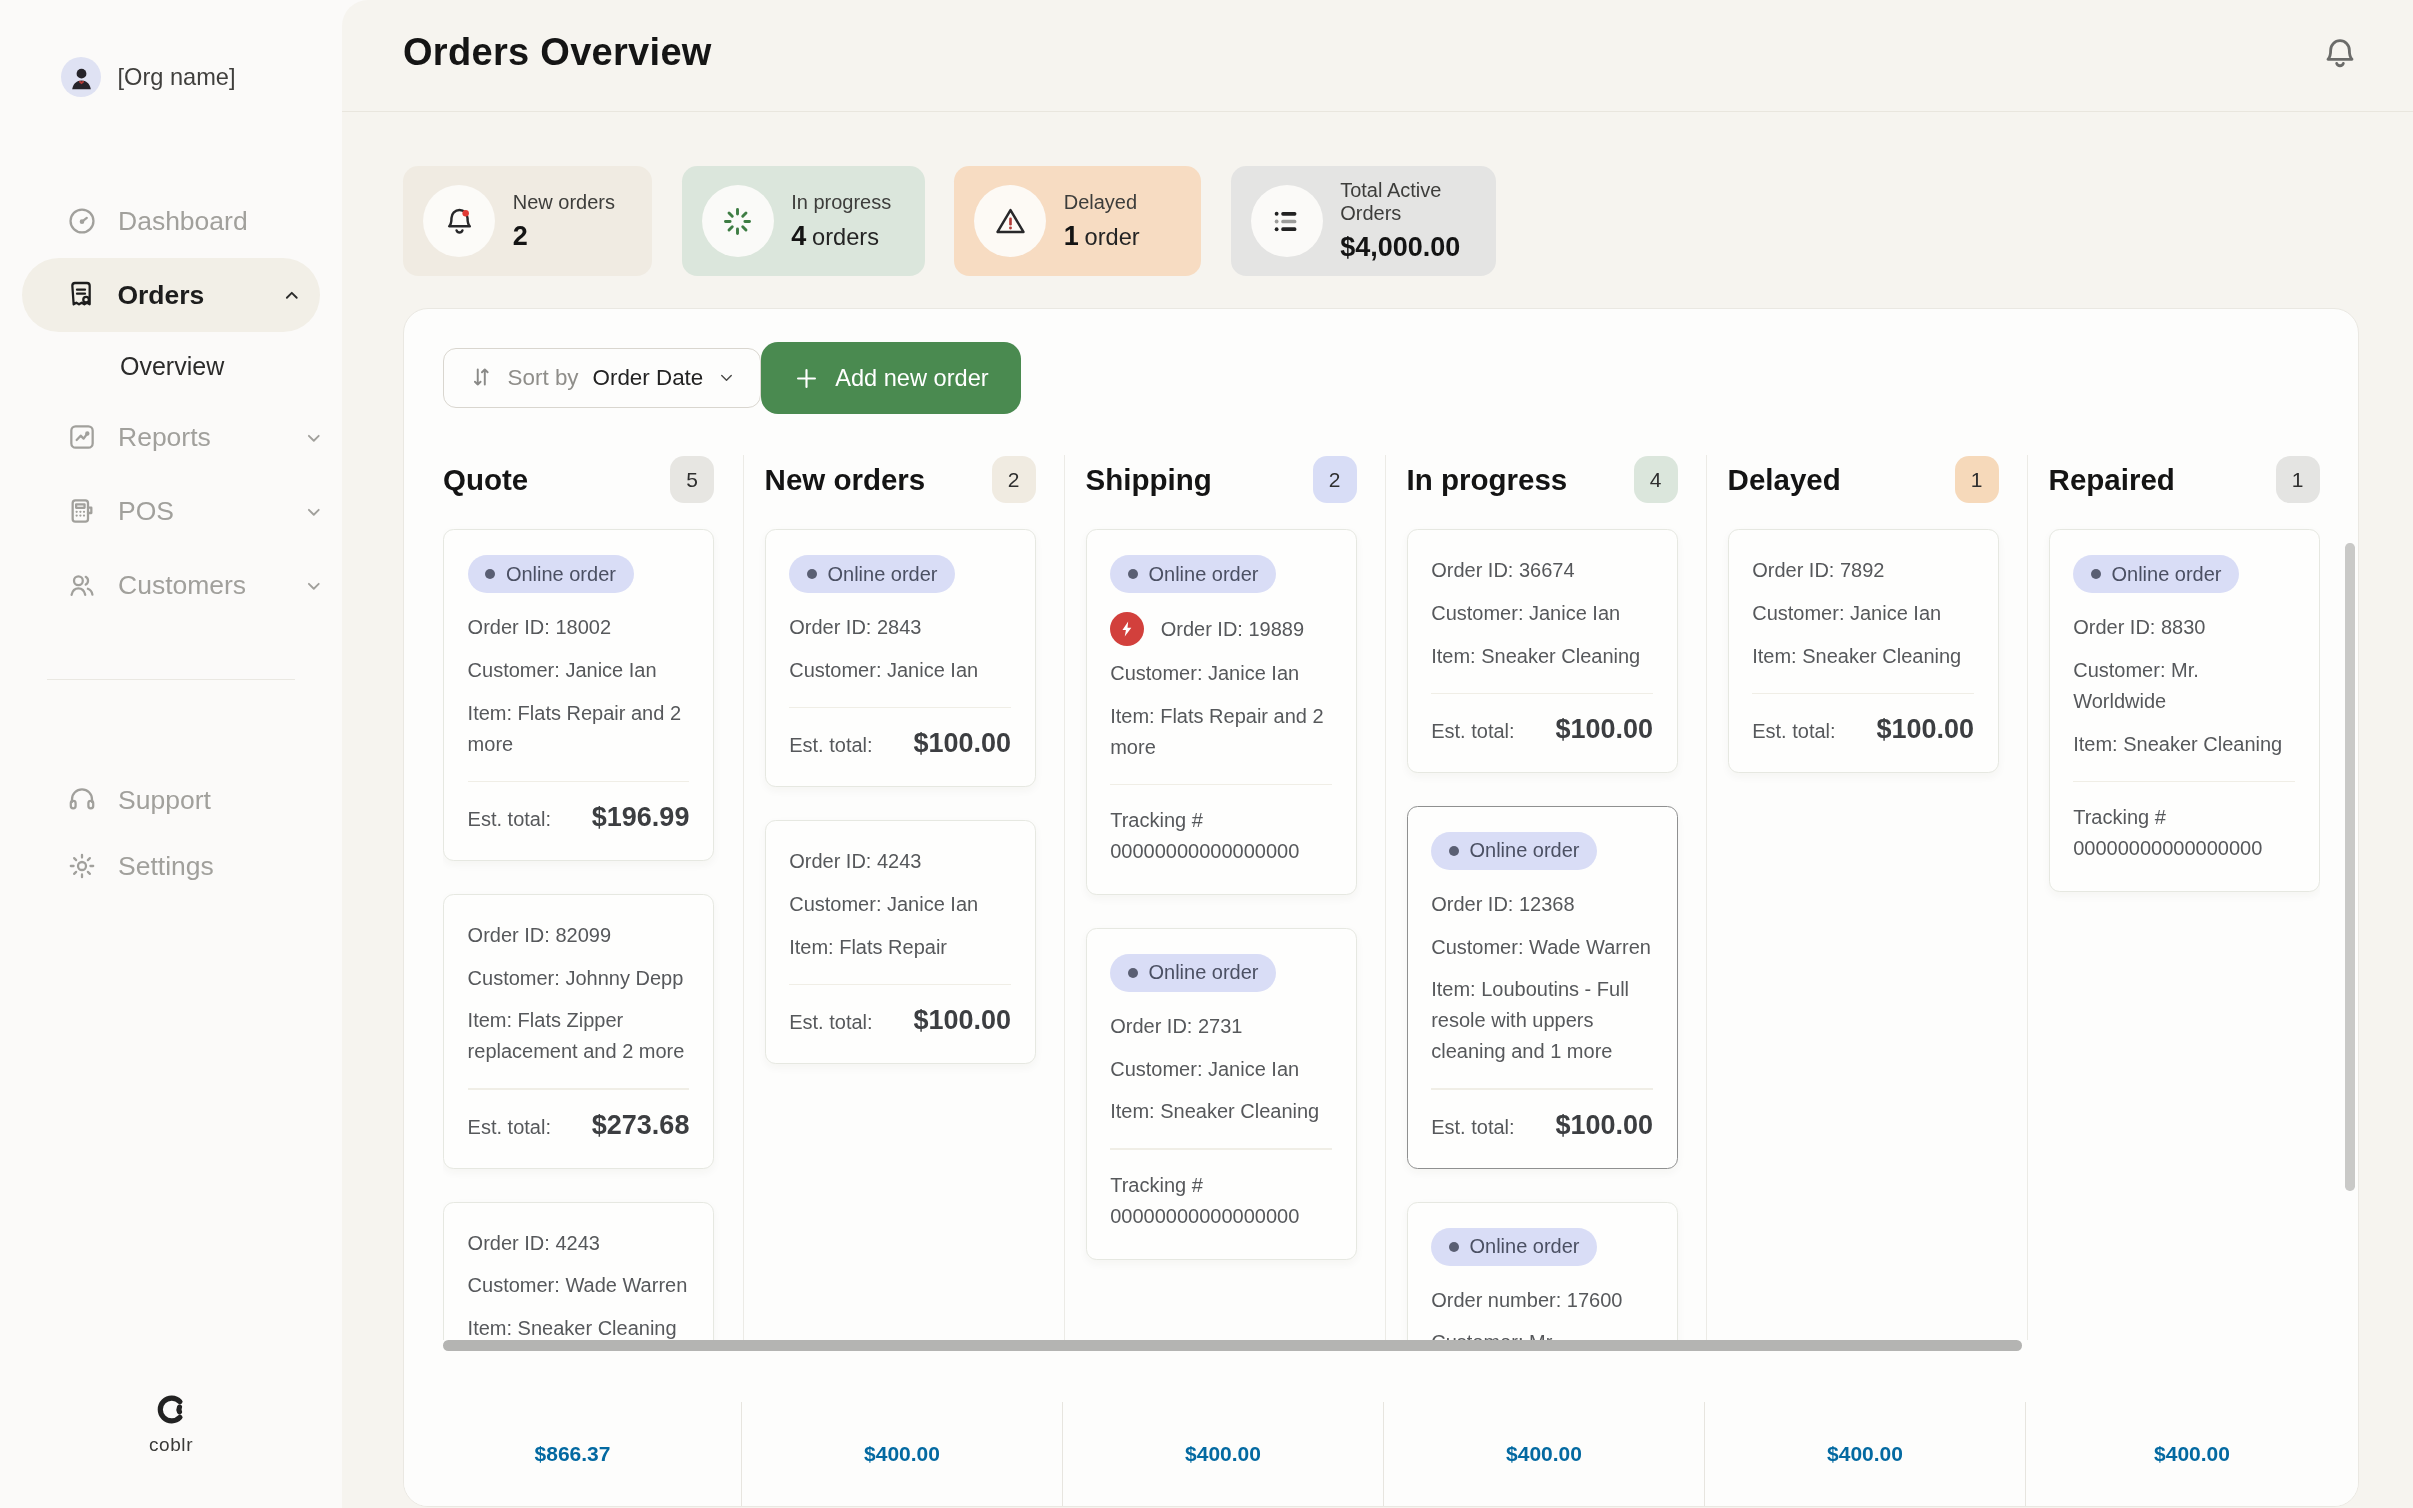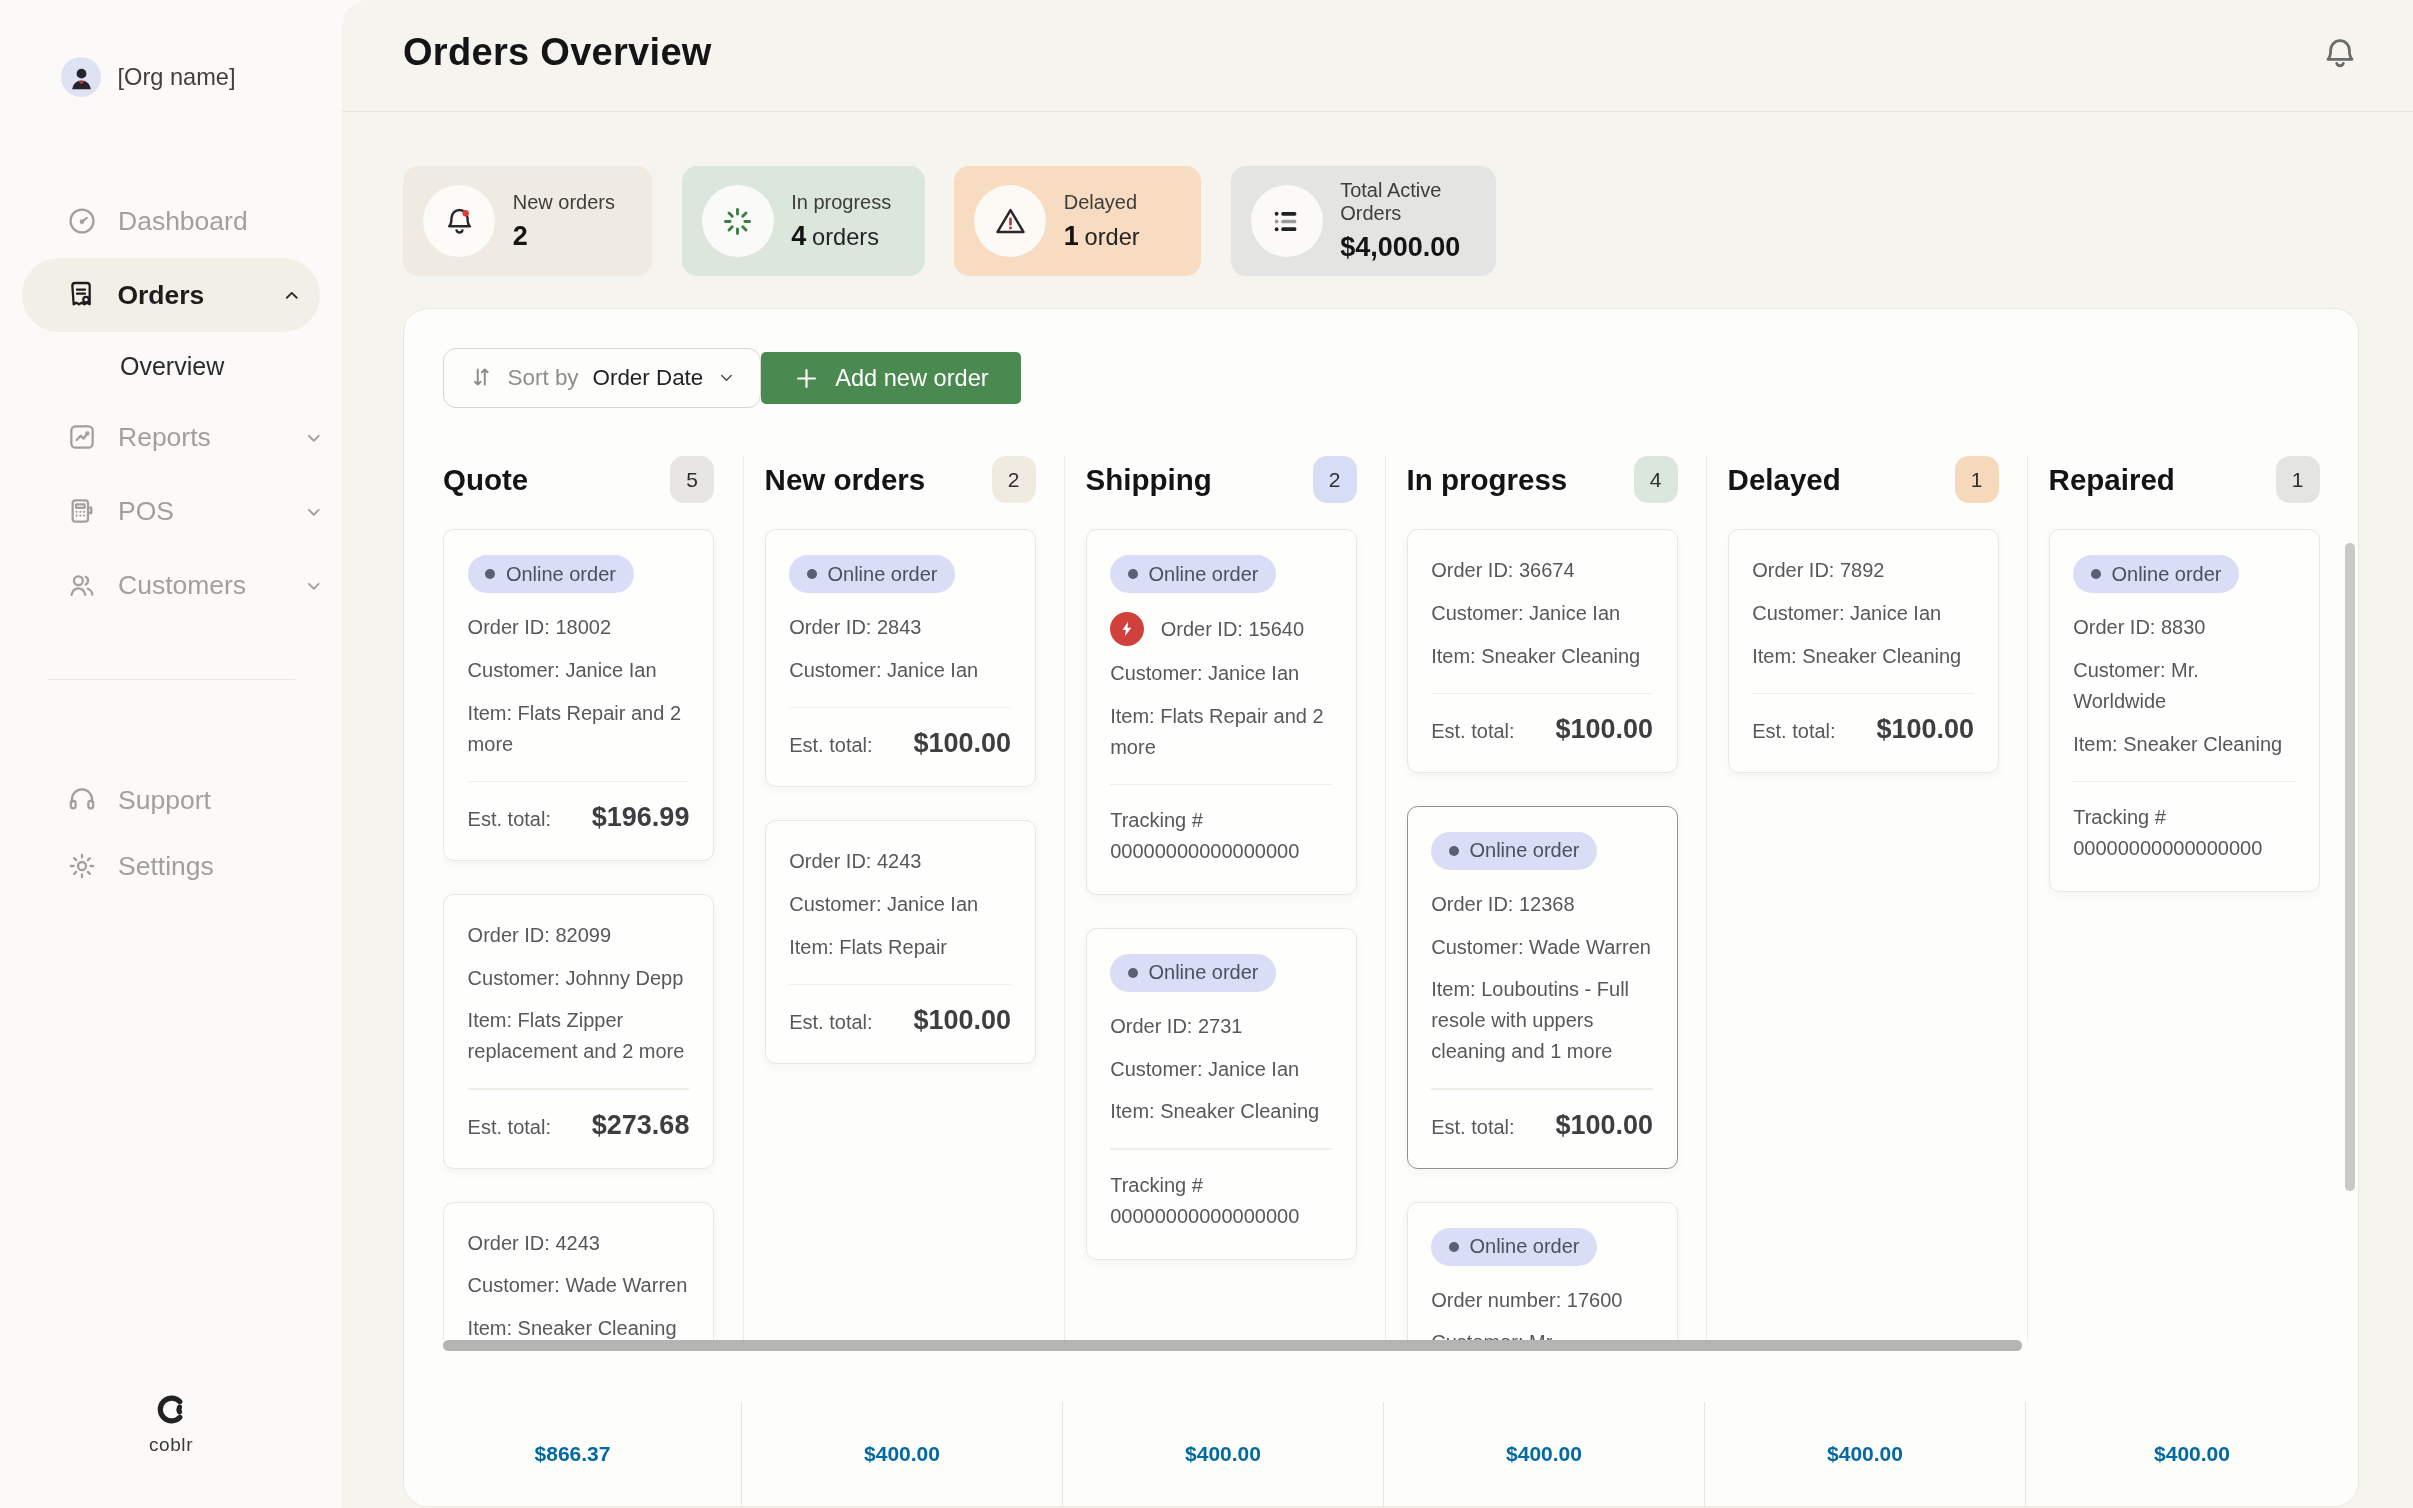--- a/index.html
+++ b/index.html
@@ -43,21 +43,21 @@
   .stat-value .unit { font-size: 23.6px; font-weight: 400; color: #242424; margin-left: 5.9px; }
 
   
   .board { position: absolute; left: 61px; top: 308px; right: 54px; bottom: 1.2px; background: #fdfdfc; border: 1.2px solid #eae8e2; border-radius: 25px; overflow: hidden; }
   .toolbar { position: absolute; left: 39px; right: 39px; top: 39px; height: 60px; display: flex; align-items: center; }
   .sort-btn { height: 60px; border: 1.2px solid #d9d6cf; border-radius: 13px; background: #fdfdfc; display: flex; align-items: center; gap: 14px; padding: 0 23.6px; cursor: pointer; }
   .sort-btn .sort-ico svg { width: 26px; height: 26px; }
   .sort-label { font-size: 22.4px; color: #8f8e8a; }
   .sort-value { font-size: 22.4px; color: #232323; font-weight: 500; }
   .sort-btn .chev svg { width: 19px; height: 19px; }
-  .add-btn { height: 52px; background: #4a8a50; border: none; border-radius: 5px; color: #ffffff; font-size: 23.6px; font-family: "Liberation Sans", sans-serif; display: flex; align-items: center; gap: 15.3px; padding: 0 32px; cursor: pointer; }
+  .add-btn { height: 72px; background: #4a8a50; border: none; border-radius: 17px; color: #ffffff; font-size: 23.6px; font-family: "Liberation Sans", sans-serif; display: flex; align-items: center; gap: 15.3px; padding: 0 32px; cursor: pointer; }
   .add-btn svg { width: 27px; height: 27px; }
 
   .columns { position: absolute; left: 39px; top: 146px; height: 885px; display: flex; overflow: hidden; }
   .column { flex: none; width: 321px; border-right: 1.2px solid #ecebe6; padding-left: 20.6px; }
   .column:first-child { width: 301px; padding-left: 0; }
   .column:last-child { width: 292px; border-right: none; }
   .col-head { width: 271px; height: 49px; display: flex; align-items: center; justify-content: space-between; margin-bottom: 25px; }
   .col-name { font-size: 29.5px; font-weight: 700; color: #141414; }
   .col-count { min-width: 44px; height: 47px; padding: 0 10.6px; border-radius: 14px; display: flex; align-items: center; justify-content: center; font-size: 21px; color: #2f2f2f; }
 
@@ -364,21 +364,21 @@
           </div>
           <div class="card"><div class="badge">
               <span class="dot"></span>
               <span>Online order</span>
             </div><div class="bolt-row">
               <span class="bolt">
                 <svg viewBox="0 0 24 24">
                   <path d="M13.4 3L6.5 13.2h4.2L9.3 21l7.9-10.6h-4.6z" fill="#ffffff"></path>
                 </svg>
               </span>
-              <span class="line" style="margin-bottom: 0px;">Order ID: 15640</span>
+              <span class="line" style="margin-bottom: 0px;">Order ID: 19889</span>
             </div><div class="line">Customer: Janice Ian</div><div class="line">Item: Flats Repair and 2 more</div><div class="card-divider"></div><div class="tracking">
               <div>Tracking #</div>
               <div>00000000000000000</div>
             </div></div>
           <div class="card"><div class="badge">
               <span class="dot"></span>
               <span>Online order</span>
             </div><div class="line">Order ID: 2731</div><div class="line">Customer: Janice Ian</div><div class="line">Item: Sneaker Cleaning</div><div class="card-divider"></div><div class="tracking">
               <div>Tracking #</div>
               <div>00000000000000000</div>

